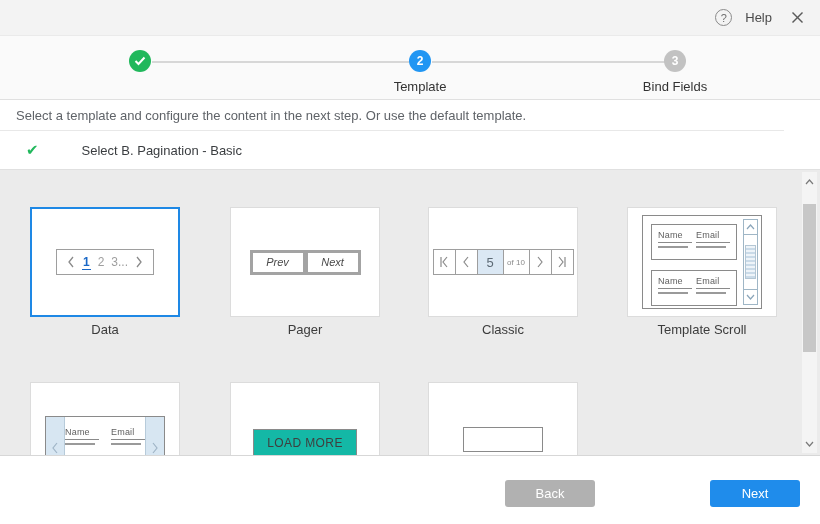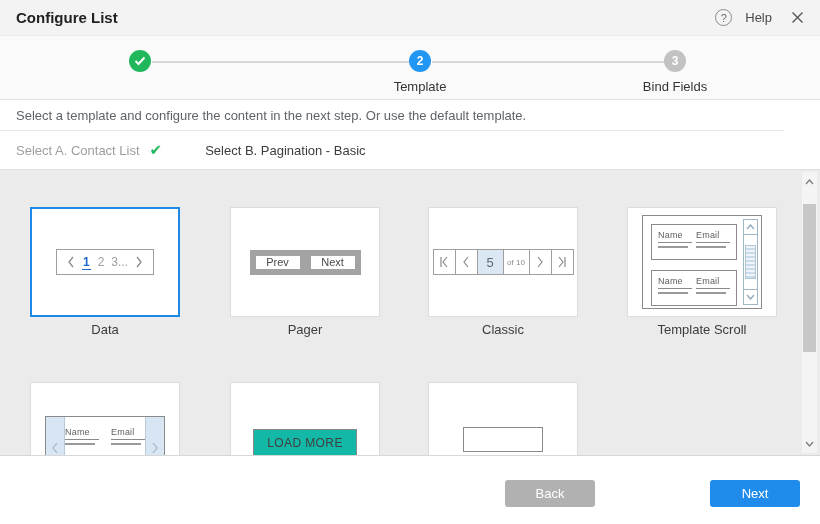--- a/index.html
+++ b/index.html
@@ -56,23 +56,23 @@
   .card-label { position:absolute; width:150px; text-align:center; top:152px;
                 font-size:13px; color:#3c3c3c; }
 
   
   .pg-box { border:1px solid #9e9e9e; height:26px; padding:0 10px;
             display:flex; align-items:center; gap:7px; font-size:12px; color:#9e9e9e; }
   .pg-current { color:#1a68c7; font-weight:bold; border-bottom:1px solid #1a68c7; padding:0 1px; }
 
   
   .pager-box { display:flex; }
-  .pager-btn { border:6px solid #a3a3a3; width:56px; height:25px; background:#fff;
+  .pager-btn { border:3px solid #a3a3a3; width:56px; height:25px; background:#fff;
                display:flex; align-items:center; justify-content:center;
-               font-size:11px; color:#4a4a4a; }
+               font-size:11px; color:#4a4a4a;font-style:italic; }
   .pager-btn + .pager-btn { margin-left:-1px; }
 
   
   .classic-box { display:flex; }
   .classic-cell { border:1px solid #9e9e9e; height:26px; min-width:23px; background:#fff;
                   display:flex; align-items:center; justify-content:center; }
   .classic-cell + .classic-cell { margin-left:-1px; }
   .classic-cell.cur { background:#dbe8f4; color:#5d6a75; font-size:13px; min-width:27px; }
   .classic-cell.of { font-size:8px; color:#8a8a8a; min-width:27px; }
 
@@ -125,21 +125,20 @@
   .btn-back { left:505px; background:#b1b1b1; }
   .btn-cancel { left:608px; background:#7e7e7e; }
   .btn-next { left:710px; background:#1f8ceb; }
 </style>
 </head>
 <body>
 
 <div class="app">
 
   <div class="titlebar">
-    <div class="title">Configure List</div>
     <div class="titlebar-right">
       <span class="help-circle">?</span>
       <span class="help-label">Help</span>
       <span class="close-btn">
         <svg width="13" height="13" viewBox="0 0 13 13">
           <line x1="1.5" y1="1.5" x2="11.5" y2="11.5" stroke="#5a5a5a" stroke-width="1.4"></line>
           <line x1="11.5" y1="1.5" x2="1.5" y2="11.5" stroke="#5a5a5a" stroke-width="1.4"></line>
         </svg>
       </span>
     </div>
@@ -166,21 +165,20 @@
       <div class="circle pending">3</div>
       <div class="step-label">Bind Fields</div>
     </div>
   </div>
 
   <div class="info-bar">
     <span>Select a template and configure the content in the next step. Or use the default template.</span>
   </div>
 
   <div class="selection-bar">
-    <span class="select-a">Select A. Contact List</span>
     <span class="select-a-check">✔</span>
     <span class="select-b">Select B. Pagination - Basic</span>
   </div>
 
   <div class="gallery">
 
     <div class="card selected" style="left:30px; top:37px;">
       <div class="pg-box">
         <svg width="8" height="12" viewBox="0 0 8 12">
           <polyline points="6,1 2,6 6,11" fill="none" stroke="#8a8a8a" stroke-width="1.3"></polyline>

